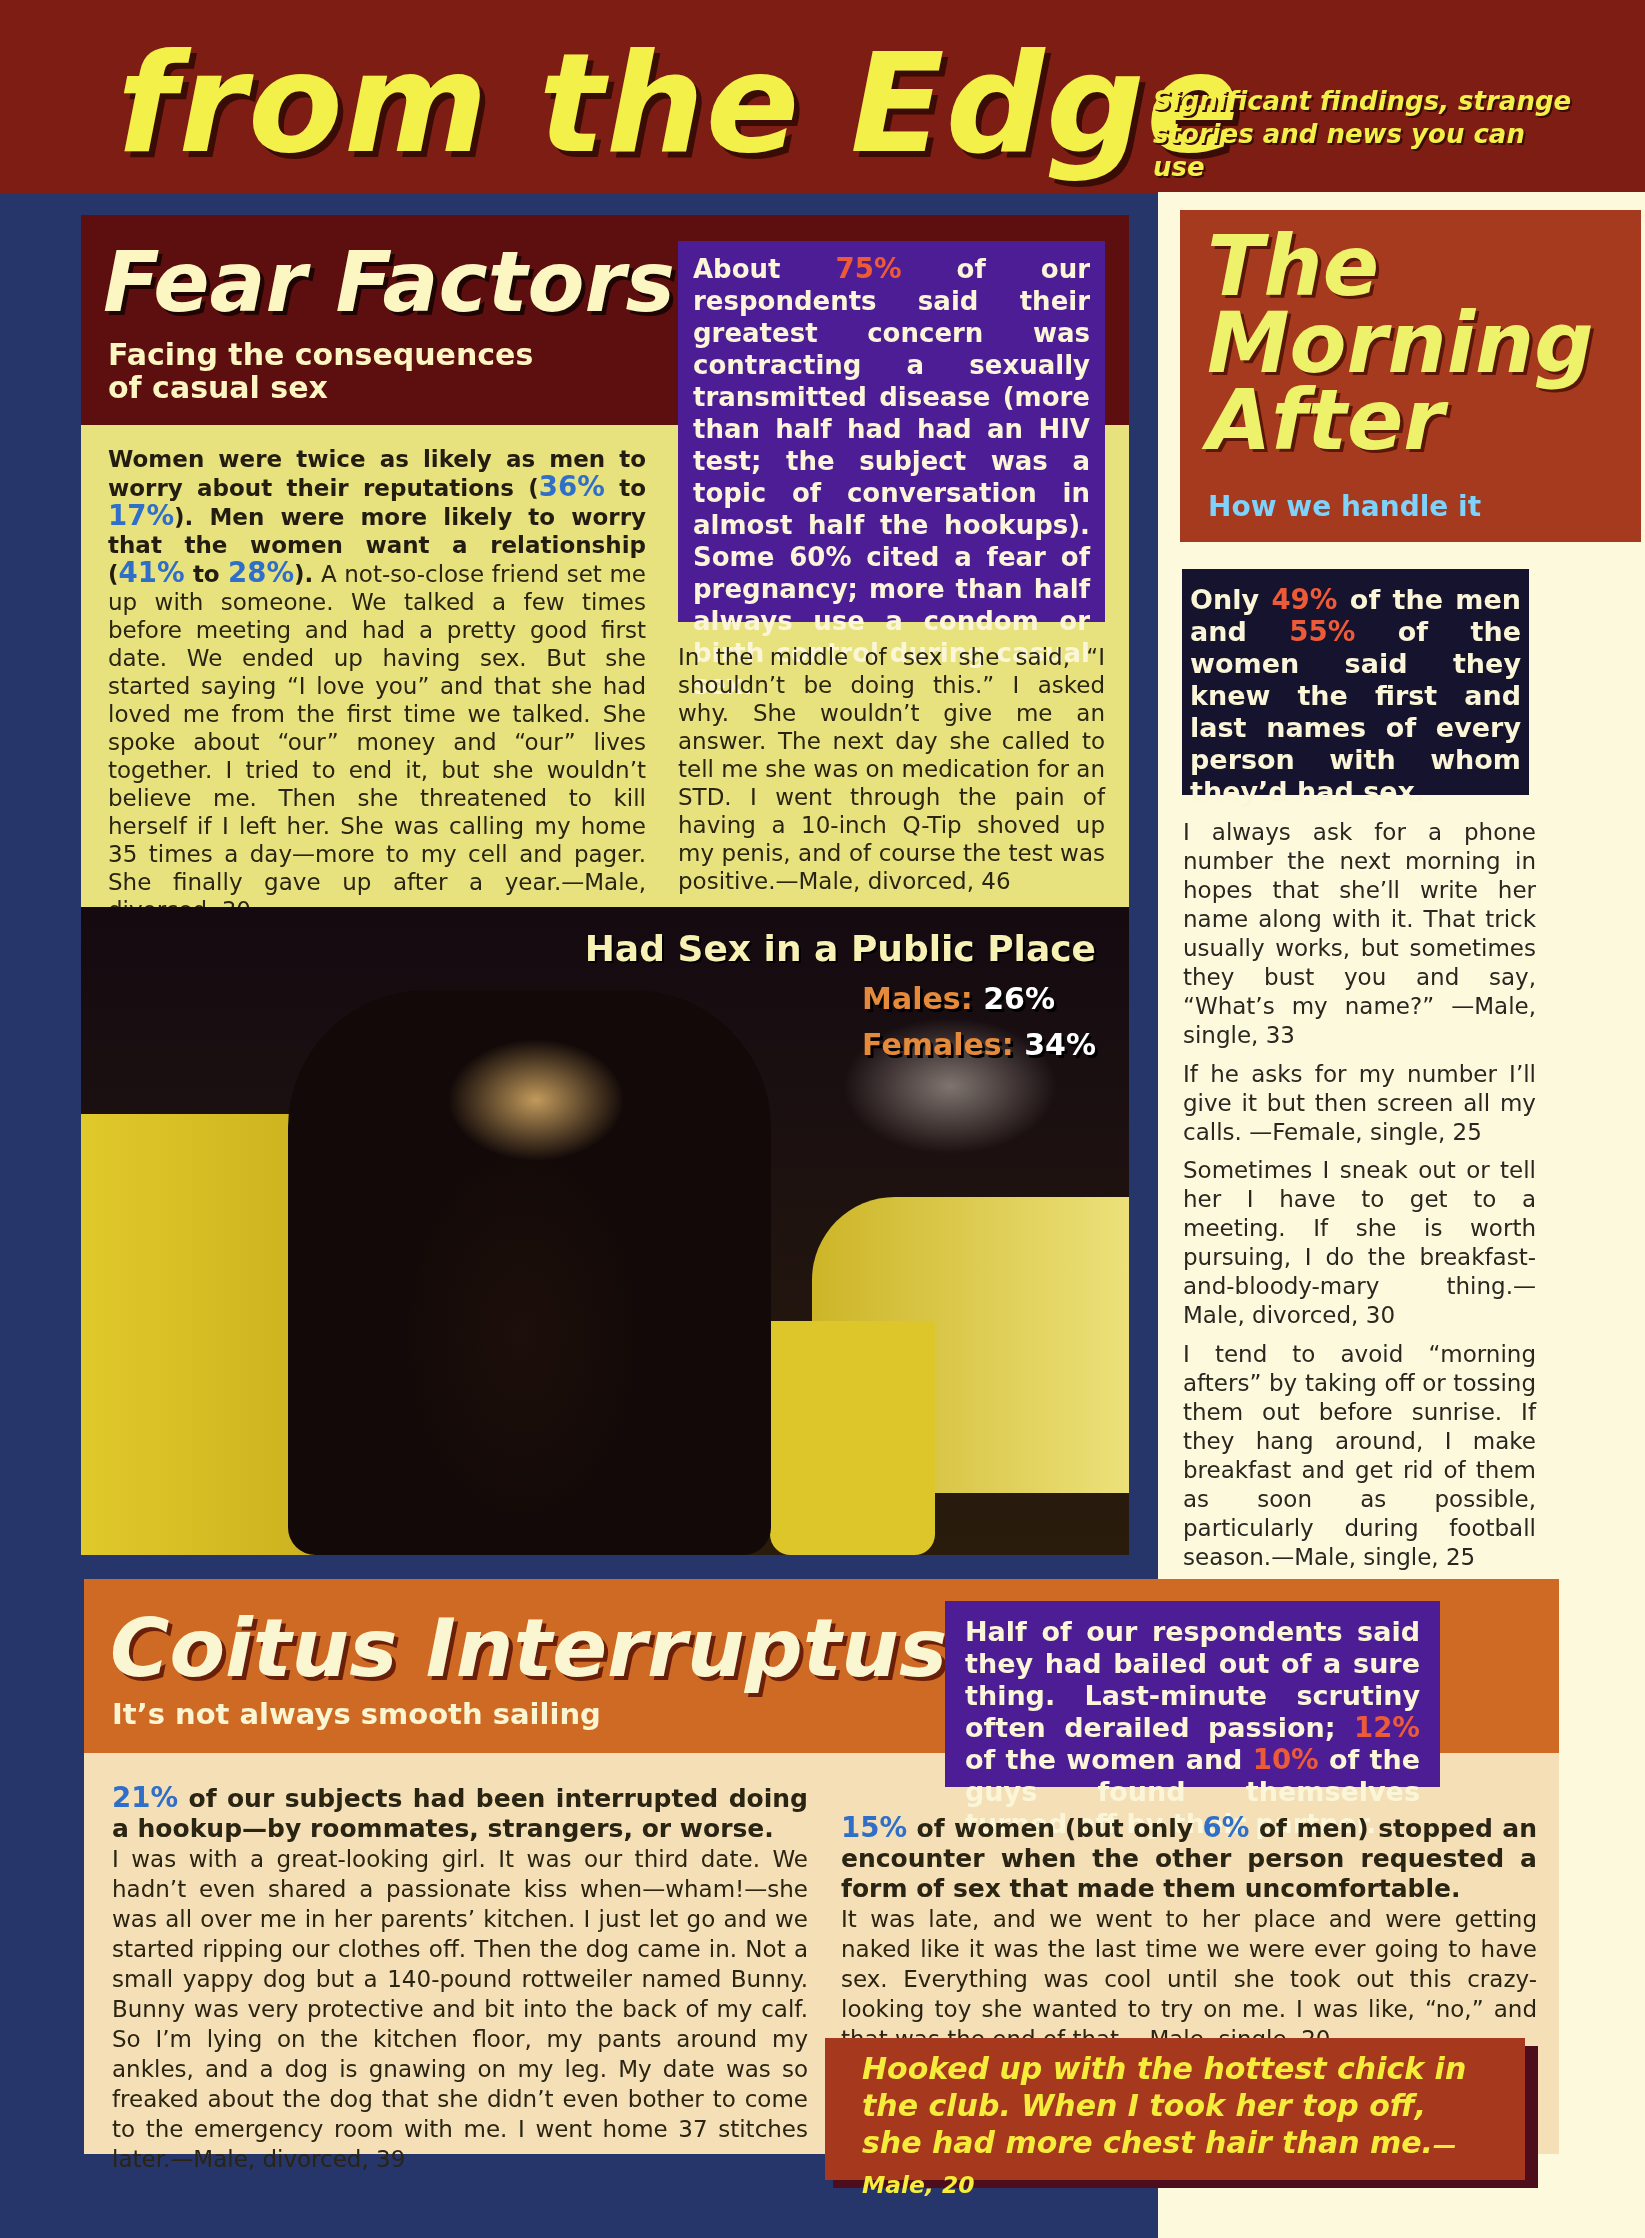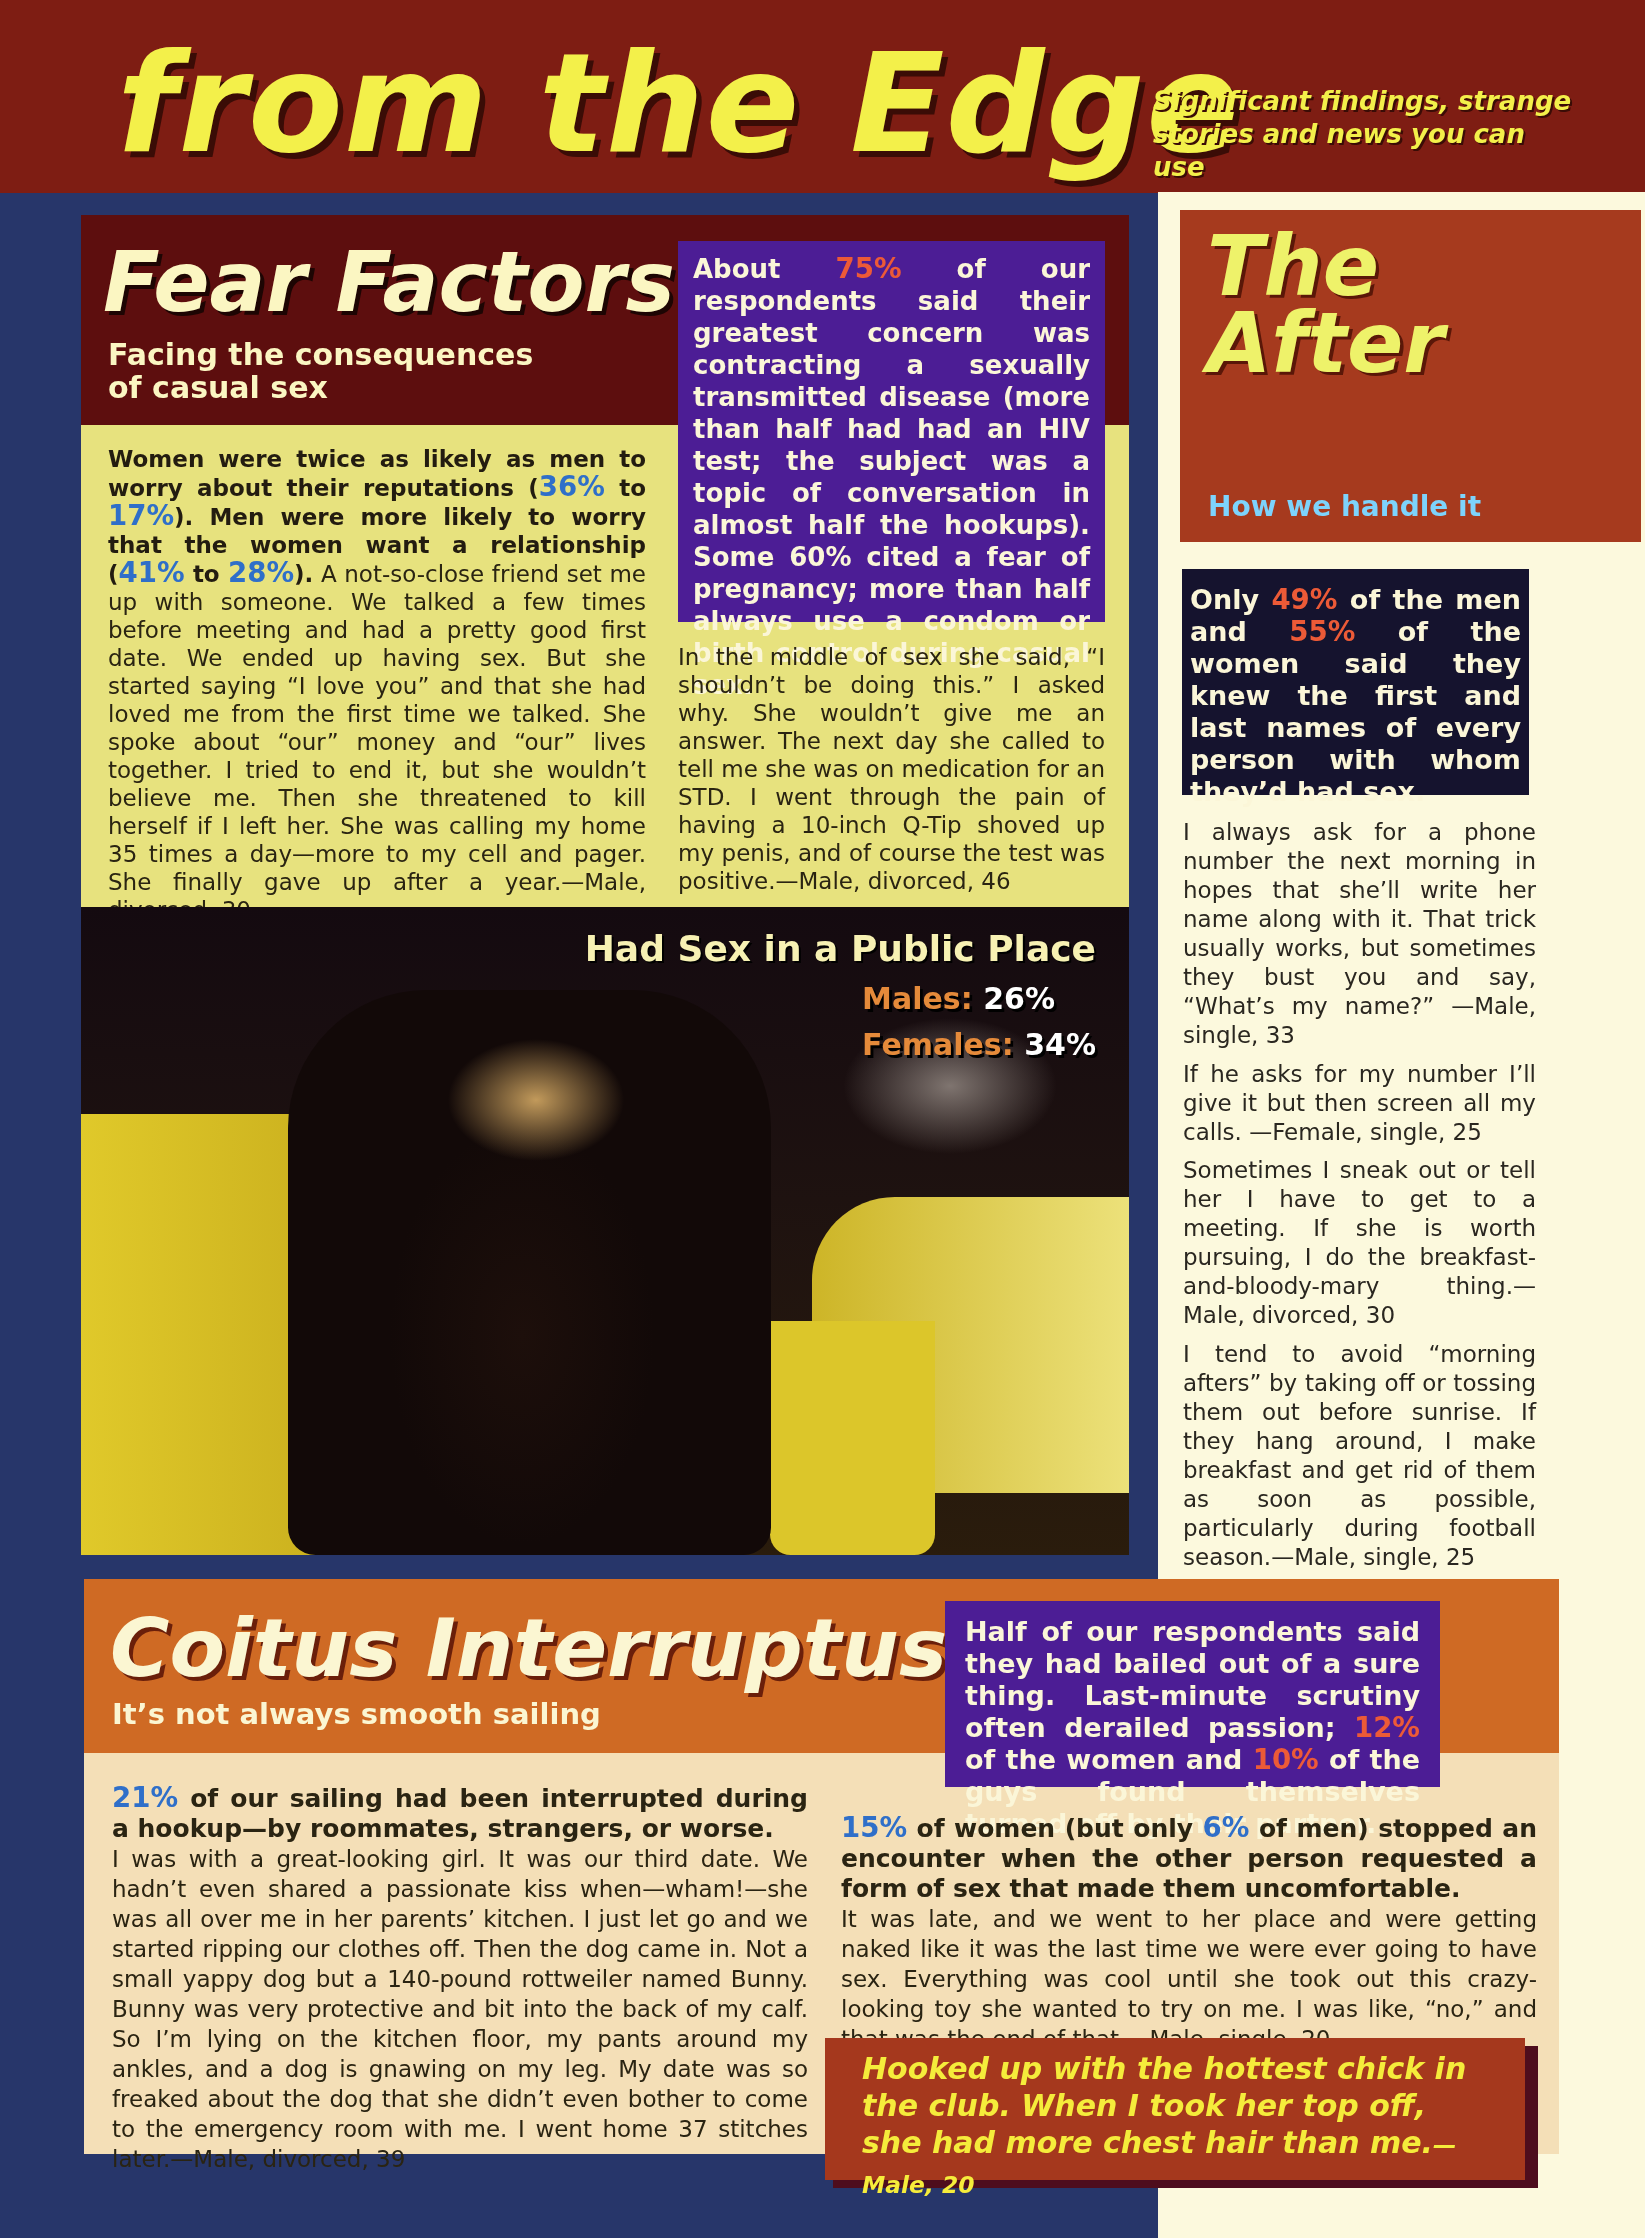--- a/index.html
+++ b/index.html
@@ -115,20 +115,21 @@
   <div class="abs" id="photo-title">Had Sex in a Public Place</div>
   <div class="abs" id="photo-stats">
     <div><span class="stat-label">Males:</span> <span class="stat-value">26%</span></div>
     <div><span class="stat-label">Females:</span> <span class="stat-value">34%</span></div>
   </div>
 </div>
 
 <div class="abs" id="ma-head"></div>
 <div class="abs" id="ma-title">
   <div>The</div>
+  <div>Morning</div>
   <div>After</div>
 </div>
 <div class="abs" id="ma-sub">How we handle it</div>
 
 <div class="abs" id="ma-stat">
   <div id="ma-stat-text"><span>Only </span><span class="red">49%</span><span> of the men and </span><span class="red">55%</span><span> of the women said they knew the first and last names of every person with whom they’d had sex.</span></div>
 </div>
 
 <div class="abs" id="ma-quotes">
   <p class="quote">I always ask for a phone number the next morning in hopes that she’ll write her name along with it. That trick usually works, but sometimes they bust you and say, “What’s my name?” —Male, single, 33</p>
@@ -141,21 +142,21 @@
 <div class="abs" id="ci-head"></div>
 <div class="abs" id="ci-body"></div>
 <div class="abs" id="ci-title">Coitus Interruptus</div>
 <div class="abs" id="ci-sub">It’s not always smooth sailing</div>
 
 <div class="abs" id="ci-stat">
   <div id="ci-stat-text"><span>Half of our respondents said they had bailed out of a sure thing. Last-minute scrutiny often derailed passion; </span><span class="red">12%</span><span> of the women and </span><span class="red">10%</span><span> of the guys found themselves turned off by their partner.</span></div>
 </div>
 
 <div class="abs" id="ci-left">
-  <div class="lead-big"><span class="blue">21%</span><span> of our sailing had been interrupted during a hookup—by roommates, strangers, or worse.</span></div>
+  <div class="lead-big"><span class="blue">21%</span><span> of our subjects had been interrupted doing a hookup—by roommates, strangers, or worse.</span></div>
   <div>I was with a great-looking girl. It was our third date. We hadn’t even shared a passionate kiss when—wham!—she was all over me in her parents’ kitchen. I just let go and we started ripping our clothes off. Then the dog came in. Not a small yappy dog but a 140-pound rottweiler named Bunny. Bunny was very protective and bit into the back of my calf. So I’m lying on the kitchen floor, my pants around my ankles, and a dog is gnawing on my leg. My date was so freaked about the dog that she didn’t even bother to come to the emergency room with me. I went home 37 stitches later.—Male, divorced, 39</div>
 </div>
 
 <div class="abs" id="ci-right">
   <div class="lead-big"><span class="blue">15%</span><span> of women (but only </span><span class="blue">6%</span><span> of men) stopped an encounter when the other person requested a form of sex that made them uncomfortable.</span></div>
   <div>It was late, and we went to her place and were getting naked like it was the last time we were ever going to have sex. Everything was cool until she took out this crazy-looking toy she wanted to try on me. I was like, “no,” and that was the end of that.—Male, single, 20</div>
 </div>
 
 <div class="abs" id="ci-quote-shadow"></div>
 <div class="abs" id="ci-quote">

